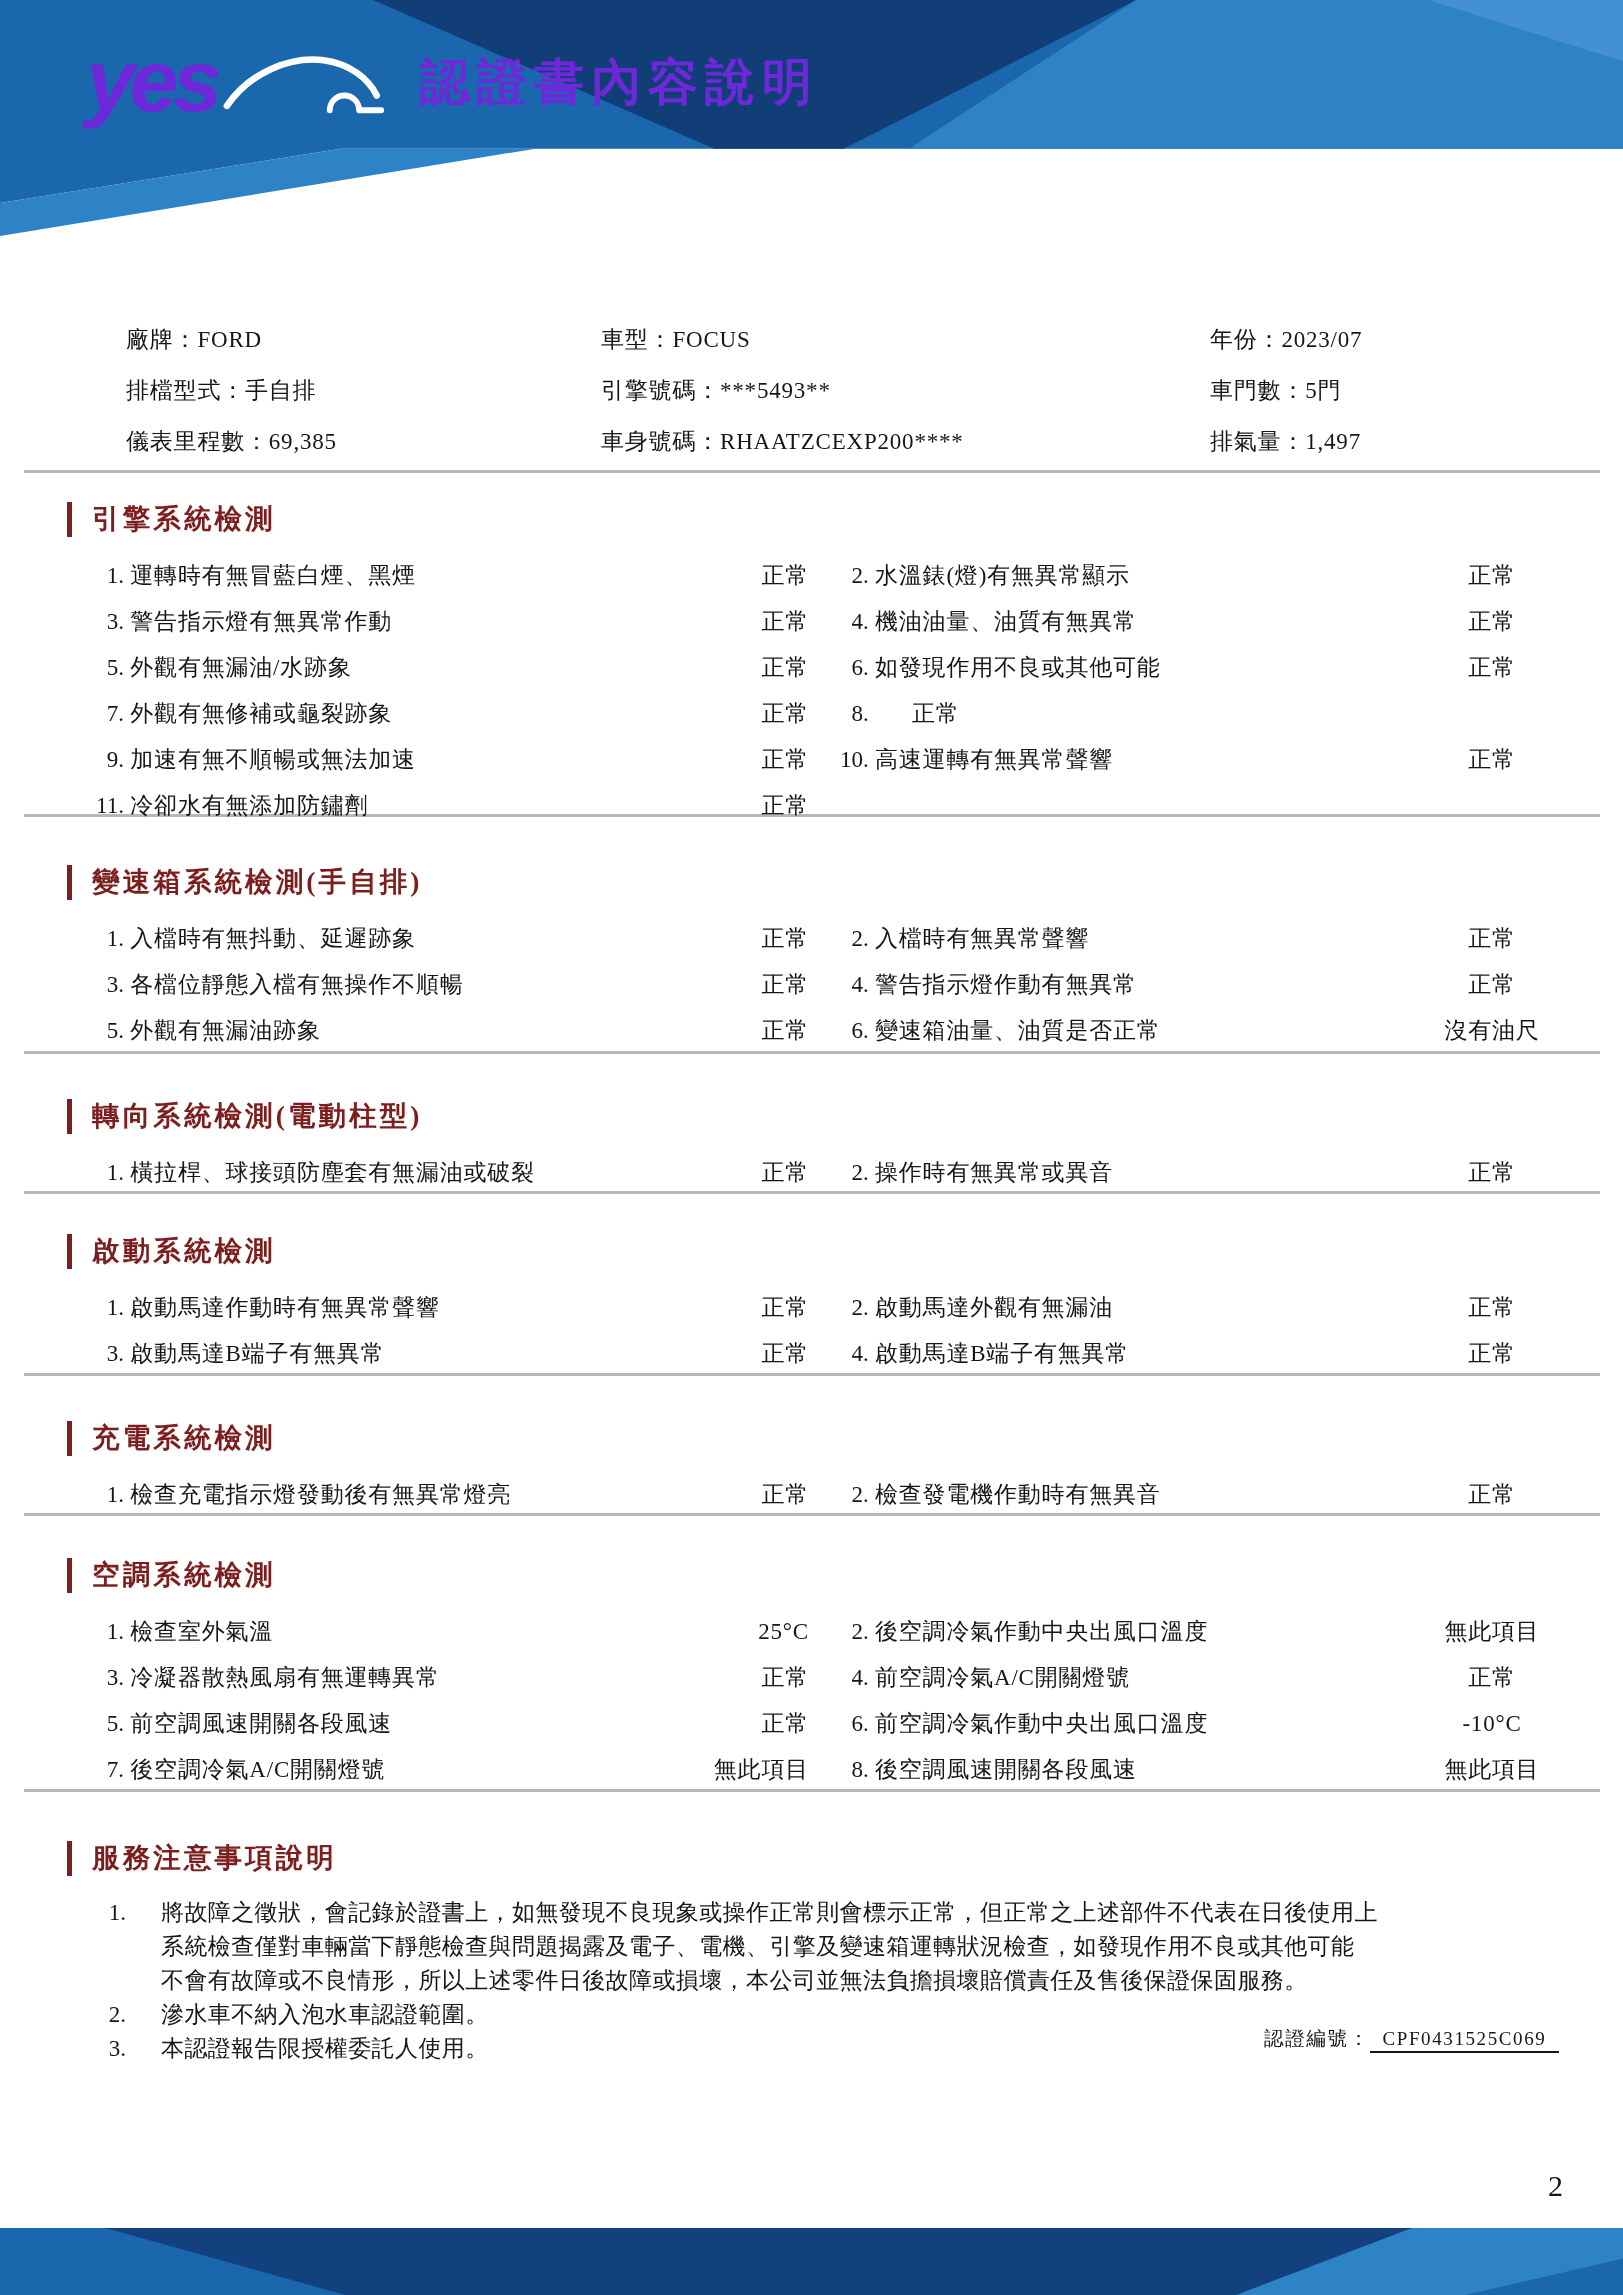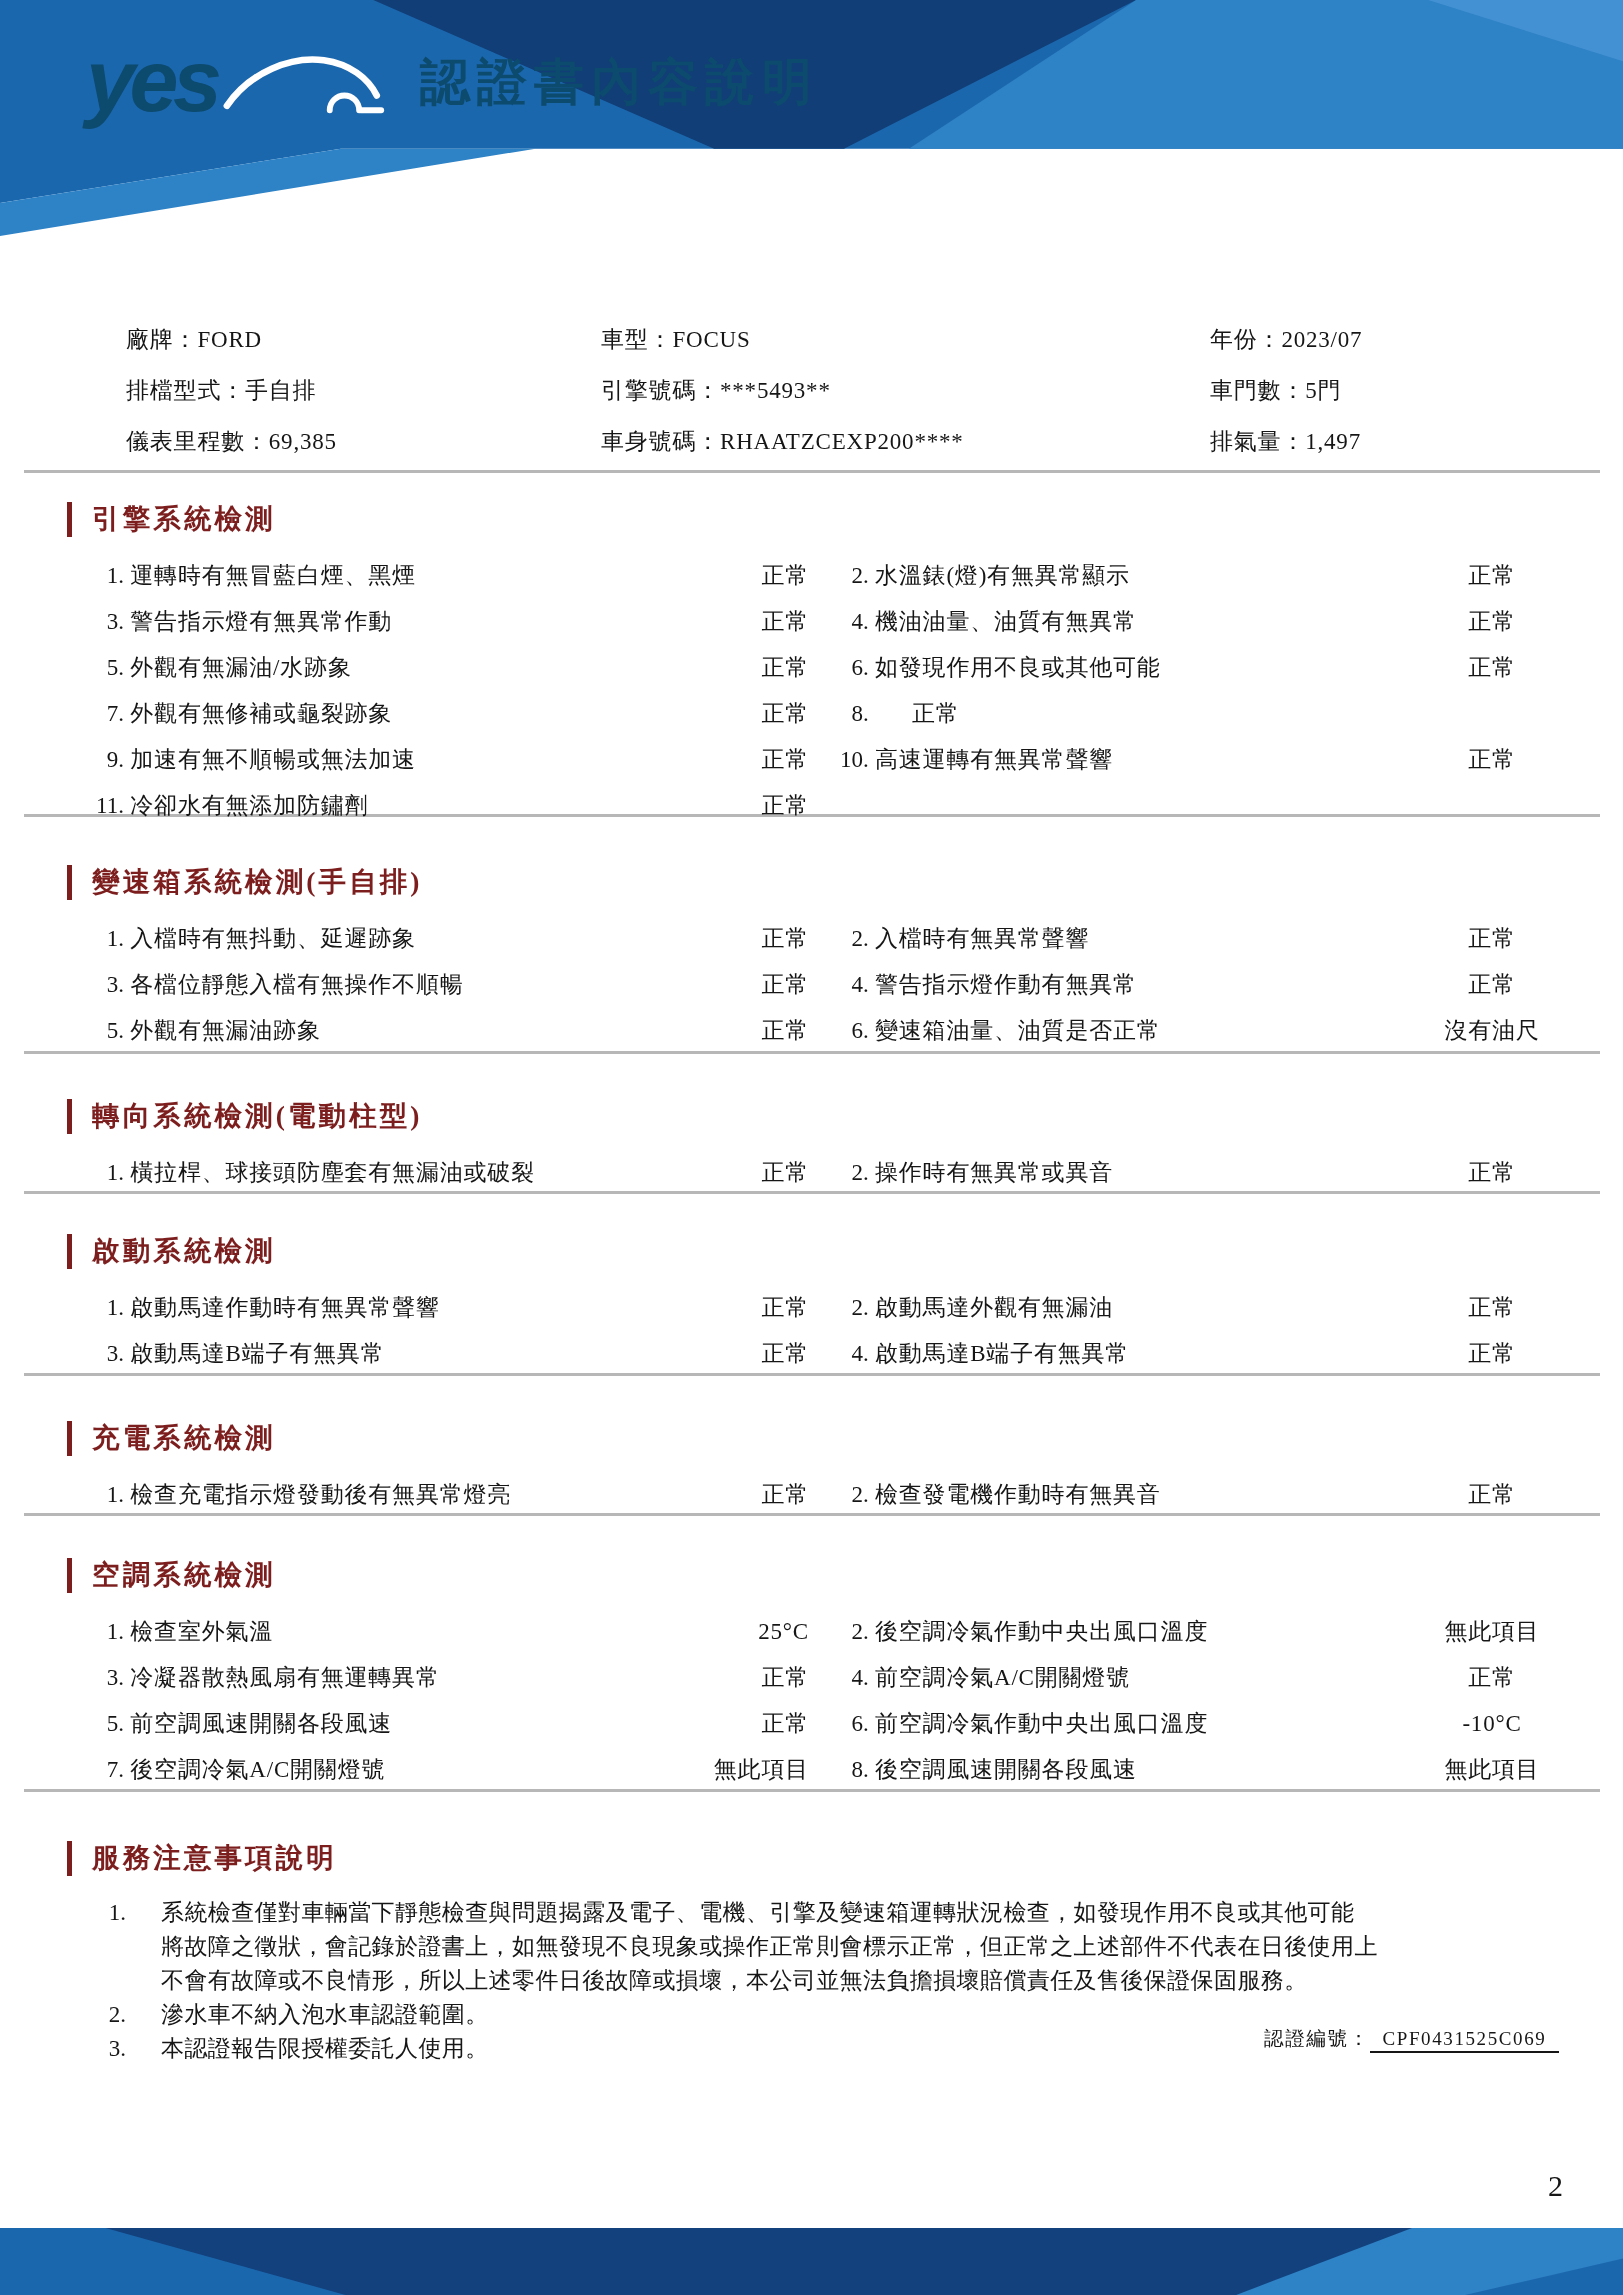--- a/index.html
+++ b/index.html
@@ -8,21 +8,21 @@
     font-family:"Liberation Serif","DejaVu Serif",serif;color:#161616;margin:0 auto;
   }
   
   .header{position:absolute;top:0;left:0;width:1623px;height:236px;}
   .hp{position:absolute;inset:0;}
   .hp1{background:#1b67ae;clip-path:polygon(0 0,100% 0,100% 63%,21% 63%,0 86%);}
   .hp2{background:#113e76;clip-path:polygon(23% 0,70% 0,52% 63%,44% 63%);}
   .hp3{background:#2e82c6;clip-path:polygon(70% 0,100% 0,100% 63%,56% 63%);}
   .hp4{background:#4391d3;clip-path:polygon(88% 0,100% 0,100% 26%);}
   .hp5{background:#2e82c6;clip-path:polygon(0 86%,21% 63%,33% 63%,0 100%);}
-  .logo-wrap{position:absolute;left:86px;top:27px;display:flex;align-items:center;z-index:10;color:#0c4a6e;}
+  .logo-wrap{position:absolute;left:86px;top:27px;display:flex;align-items:center;z-index:10;color:#6d28d9;}
   .logo-yes{font-family:"Liberation Sans","DejaVu Sans",sans-serif;font-size:88px;font-weight:bold;font-style:italic;letter-spacing:-5.5px;line-height:1;}
   .logo-car{margin-left:4.7px;margin-top:7.9px;}
   .header-title{font-family:"Liberation Sans","DejaVu Sans",sans-serif;font-size:50px;font-weight:bold;letter-spacing:7px;margin-left:30px;margin-top:4px;}
   
   .vehicle{position:absolute;left:67px;top:314px;width:1492px;}
   .vrow{display:flex;align-items:center;height:51px;font-size:23px;letter-spacing:0.8px;}
   .vcell1{width:534px;padding-left:59px;box-sizing:border-box;}
   .vcell2{width:609px;}
   .vcell3{flex:1;}
   
@@ -365,22 +365,22 @@
 
   <div class="notes">
     <div class="sec-head">
       <span class="sec-bar"></span>
       <span class="sec-title">服務注意事項說明</span>
     </div>
     <div class="note-list">
         <div class="note">
           <span class="note-num">1.</span>
           <div class="note-body">
+            <div class="note-line">將故障之徵狀，會記錄於證書上，如無發現不良現象或操作正常則會標示正常，但正常之上述部件不代表在日後使用上</div>
             <div class="note-line">系統檢查僅對車輛當下靜態檢查與問題揭露及電子、電機、引擎及變速箱運轉狀況檢查，如發現作用不良或其他可能</div>
-            <div class="note-line">將故障之徵狀，會記錄於證書上，如無發現不良現象或操作正常則會標示正常，但正常之上述部件不代表在日後使用上</div>
             <div class="note-line">不會有故障或不良情形，所以上述零件日後故障或損壞，本公司並無法負擔損壞賠償責任及售後保證保固服務。</div>
           </div>
         </div>
         <div class="note">
           <span class="note-num">2.</span>
           <div class="note-body">
             <div class="note-line">滲水車不納入泡水車認證範圍。</div>
           </div>
         </div>
         <div class="note">

